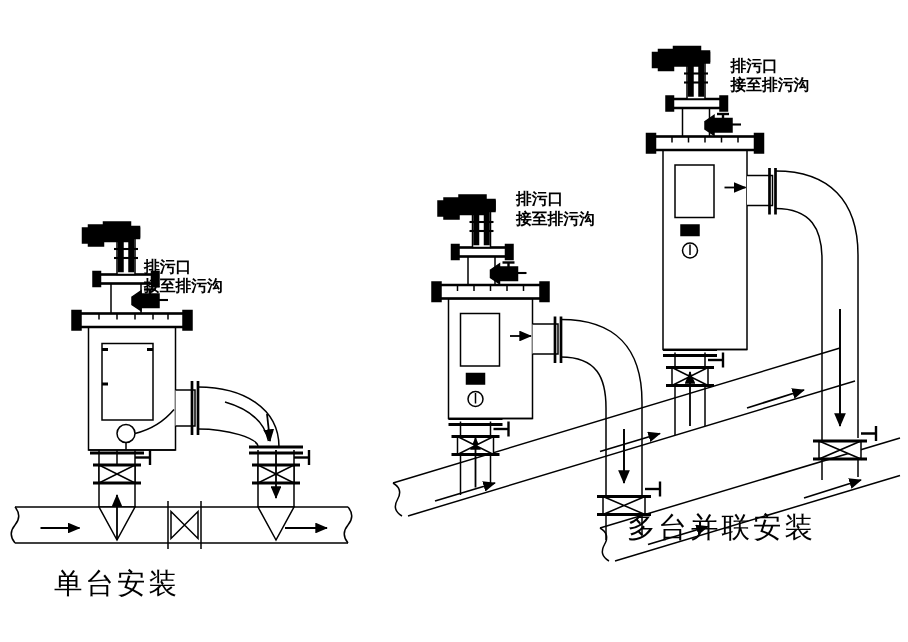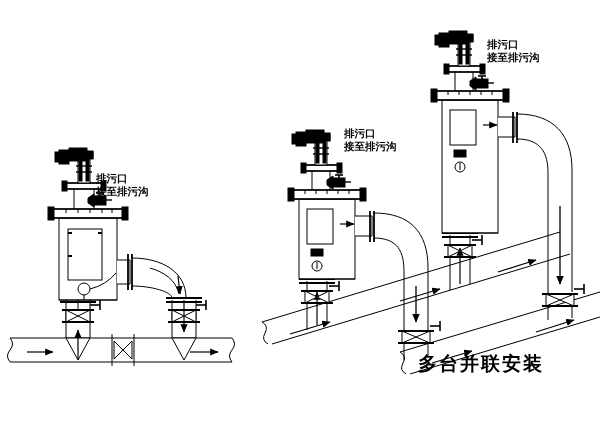--- a/index.html
+++ b/index.html
@@ -1,21 +1,21 @@
 <!DOCTYPE html>
 <html><head>
 <meta charset="utf-8">
 <style>
   html,body{margin:0;padding:0;background:#ffffff;}
   body{width:605px;height:428px;overflow:hidden;
        font-family:"DejaVu Sans","Liberation Sans",sans-serif;}
   #stage{position:relative;width:605px;height:428px;background:#fff;}
   #stage svg{position:absolute;left:0;top:0;}
-  .cap{position:absolute;font-weight:700;color:#000;white-space:nowrap;
-       font-family:"DejaVu Sans","Liberation Sans",sans-serif;margin-top:12px;}
+  .cap{position:absolute;font-weight:400;color:#000;white-space:nowrap;
+       font-family:"DejaVu Sans","Liberation Sans",sans-serif;}
   .cap-big{font-size:19px;letter-spacing:2px;}
   .lbl{position:absolute;font-weight:700;color:#000;white-space:nowrap;
        font-size:10.5px;line-height:13px;
        font-family:"DejaVu Sans","Liberation Sans",sans-serif;}
 </style>
 </head>
 <body>
 
 <div id="stage">
 
@@ -354,16 +354,17 @@
 <div class="lbl" style="left:344px;top:127px;width:100px;">
   <div>排污口</div>
   <div>接至排污沟</div>
 </div>
 
 <div class="lbl" style="left:487px;top:38px;width:100px;">
   <div>排污口</div>
   <div>接至排污沟</div>
 </div>
 
+<div class="cap cap-big" style="left:36px;top:376px;">单台安装</div>
 
 <div class="cap cap-big" style="left:418px;top:339px;">多台并联安装</div>
 
 </div>
 
 </body></html>

